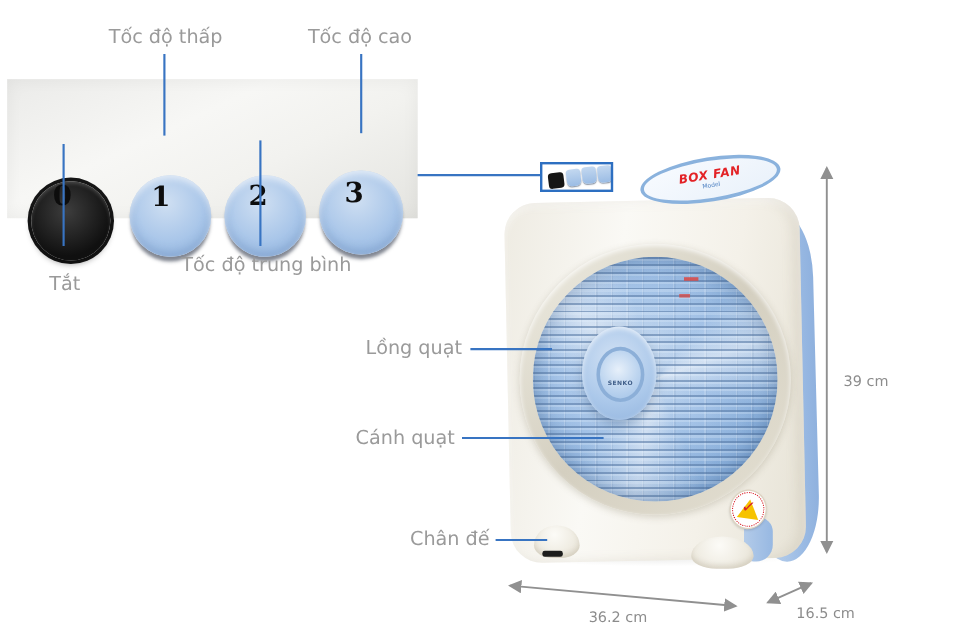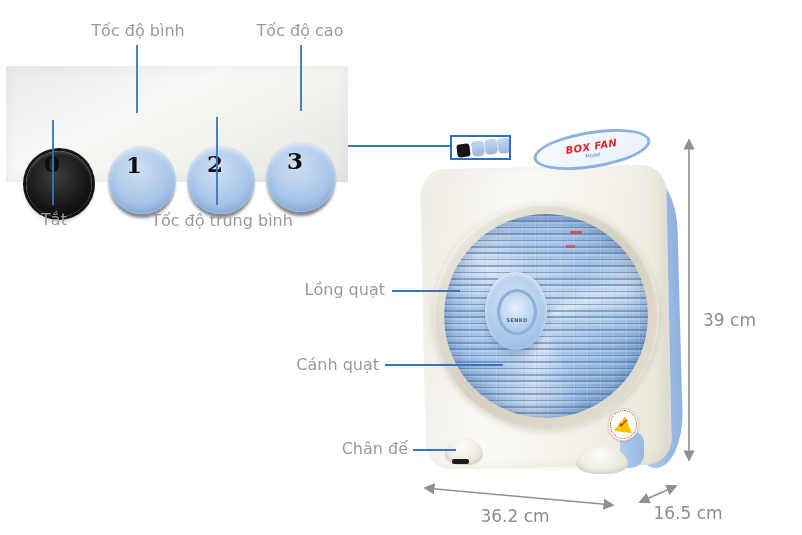--- a/index.html
+++ b/index.html
@@ -30,21 +30,21 @@
     position:absolute; transform:translateX(-50%);
     font-family:"DejaVu Serif", serif; font-weight:bold; font-size:23px; color:#0d0d0d; line-height:1;
   }
   
   .lbl {
     position:absolute; color:#9a9a9a; font-size:16px; white-space:nowrap; line-height:1.15;
   }
   .lbl-c { transform:translateX(-50%); }
   .lbl-r { transform:translateX(-100%); }
   .dim {
-    position:absolute; color:#8c8c8c; font-size:17px; white-space:nowrap; line-height:1;
+    position:absolute; color:#8c8c8c; font-size:12px; white-space:nowrap; line-height:1;
   }
   
   .fan-blue-back {
     position:absolute; left:630px; top:176px; width:50px; height:292px;
     background:linear-gradient(90deg,#c2d6ee,#9bbbe4 70%,#8fb1de);
     border-radius:24px 30px 30px 24px / 40px 60px 60px 40px;
     transform:rotate(-1.5deg); z-index:1;
   }
   .fan-shadow {
     position:absolute; left:440px; top:458px; width:220px; height:14px;
@@ -187,23 +187,23 @@
 
     <line x1="392" y1="291" x2="460" y2="291" stroke="#3874c2" stroke-width="1.8"></line>
     <line x1="385" y1="365" x2="503" y2="365" stroke="#3874c2" stroke-width="1.8"></line>
     <line x1="413" y1="450" x2="456" y2="450" stroke="#3874c2" stroke-width="1.8"></line>
 
     <line x1="689" y1="140" x2="689" y2="460" stroke="#909090" stroke-width="1.6" marker-start="url(#arr)" marker-end="url(#arr)"></line>
     <line x1="425" y1="488" x2="613" y2="505" stroke="#909090" stroke-width="1.6" marker-start="url(#arr)" marker-end="url(#arr)"></line>
     <line x1="640" y1="502" x2="676" y2="486" stroke="#909090" stroke-width="1.6" marker-start="url(#arr)" marker-end="url(#arr)"></line>
   </svg>
 
-  <div class="lbl lbl-c txt-layer" style="left:138px; top:22px;">Tốc độ bình</div>
+  <div class="lbl lbl-c txt-layer" style="left:138px; top:22px;">Tốc độ thấp</div>
   <div class="lbl lbl-c txt-layer" style="left:300px; top:22px;">Tốc độ cao</div>
-  <div class="lbl lbl-c txt-layer" style="left:54px;  top:211px;">Tắt</div>
+  <div class="lbl lbl-c txt-layer" style="left:54px;  top:228px;">Tắt</div>
   <div class="lbl lbl-c txt-layer" style="left:222px; top:212px;text-align:center;">Tốc độ trung bình</div>
 
   <div class="lbl lbl-r txt-layer" style="left:385px; top:281px;">Lồng quạt</div>
   <div class="lbl lbl-r txt-layer" style="left:379px; top:356px;">Cánh quạt</div>
   <div class="lbl lbl-r txt-layer" style="left:408px; top:440px;">Chân đế</div>
 
   <div class="dim txt-layer" style="left:703px; top:312px;">39 cm</div>
   <div class="dim txt-layer" style="left:515px; top:508px; transform:translateX(-50%);">36.2 cm</div>
   <div class="dim txt-layer" style="left:688px; top:505px; transform:translateX(-50%);text-align:right;">16.5 cm</div>
 

